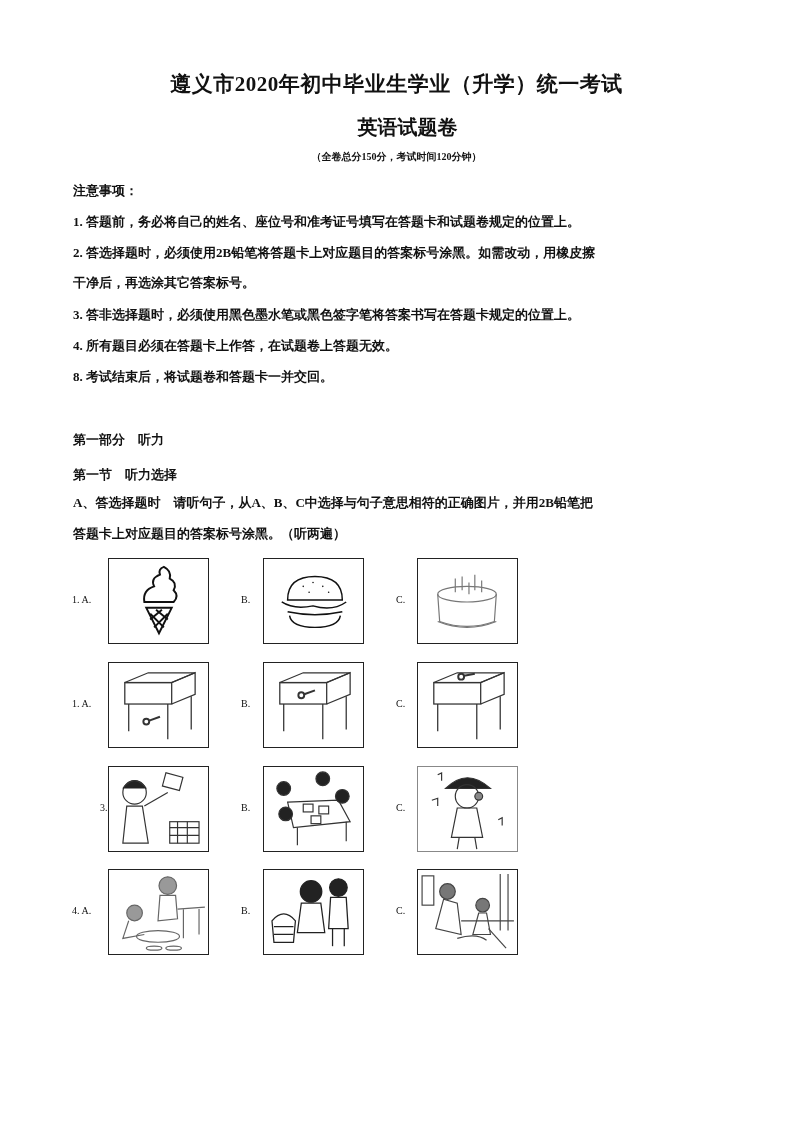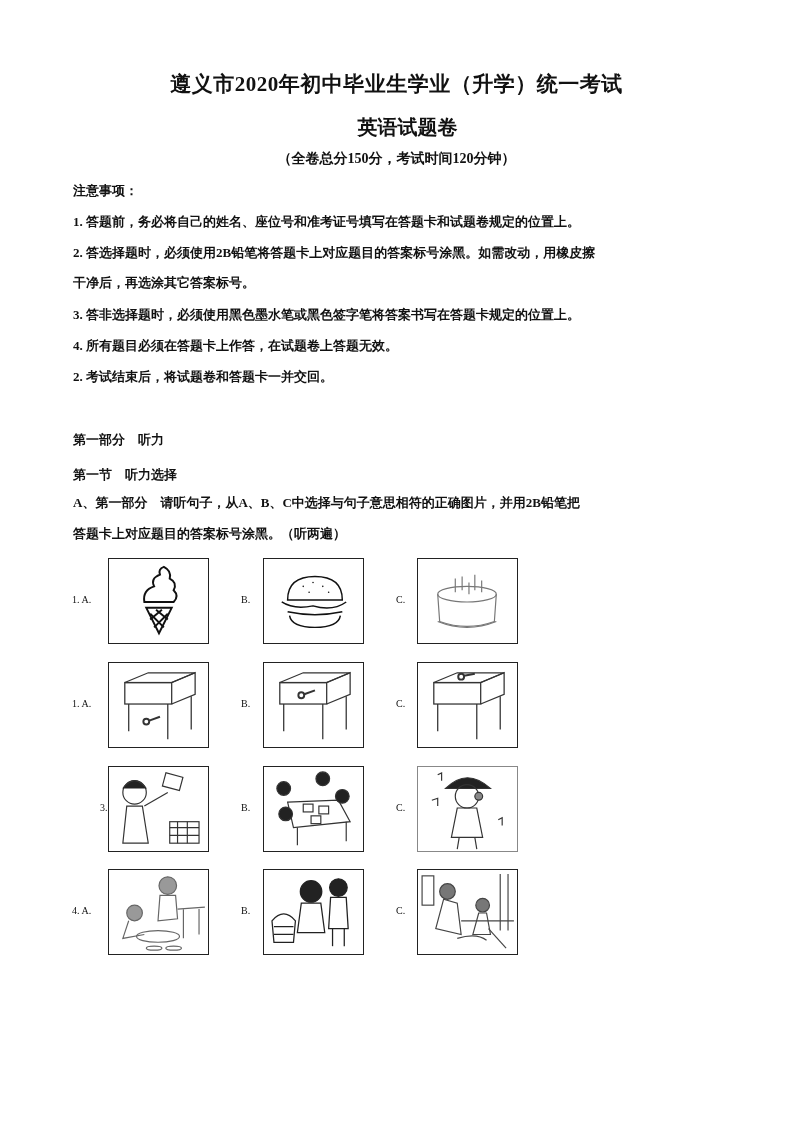--- a/index.html
+++ b/index.html
@@ -1,43 +1,43 @@
 <!DOCTYPE html>
 <html><head>
 <meta charset="utf-8">
 <style>
   html, body { margin:0; padding:0; background:#ffffff; }
   body { width:793px; height:1122px; position:relative; overflow:hidden; color:#111; font-family:"Liberation Serif","DejaVu Serif",serif; }
   .title { position:absolute; left:0; width:793px; text-align:center; font-weight:bold; }
   .t1 { top:70px; font-size:21px; letter-spacing:0.5px; }
   .t2 { top:114px; font-size:20px;padding-left:11px; }
-  .t3 { top:150px; font-size:14px; }
+  .t3 { top:150px; font-size:10px; }
   .line { position:absolute; left:73px; font-size:13px; font-weight:bold; white-space:nowrap; }
   .opt-label { position:absolute; font-size:10px; font-family:"Liberation Serif",serif; }
   .box { position:absolute; width:101px; height:86px; border:1px solid #222; background:#fff; box-sizing:border-box; overflow:hidden; }
   .box svg { width:100%; height:100%; display:block; }
 </style>
 </head>
 <body>
 
 <div class="title t1">遵义市2020年初中毕业生学业（升学）统一考试</div>
 <div class="title t2">英语试题卷</div>
 <div class="title t3">（全卷总分150分，考试时间120分钟）</div>
 
 <div class="line" style="top:182px;">注意事项：</div>
 <div class="line" style="top:213px;">1. 答题前，务必将自己的姓名、座位号和准考证号填写在答题卡和试题卷规定的位置上。</div>
 <div class="line" style="top:244px;">2. 答选择题时，必须使用2B铅笔将答题卡上对应题目的答案标号涂黑。如需改动，用橡皮擦</div>
 <div class="line" style="top:274px;">干净后，再选涂其它答案标号。</div>
 <div class="line" style="top:306px;">3. 答非选择题时，必须使用黑色墨水笔或黑色签字笔将答案书写在答题卡规定的位置上。</div>
 <div class="line" style="top:337px;text-align:right;">4. 所有题目必须在答题卡上作答，在试题卷上答题无效。</div>
-<div class="line" style="top:368px;">2. 考试结束后，将试题卷和答题卡一并交回。</div>
+<div class="line" style="top:368px;">8. 考试结束后，将试题卷和答题卡一并交回。</div>
 
 <div class="line" style="top:431px;">第一部分　听力</div>
 <div class="line" style="top:466px;">第一节　听力选择</div>
-<div class="line" style="top:494px;">A、第一部分　请听句子，从A、B、C中选择与句子意思相符的正确图片，并用2B铅笔把</div>
+<div class="line" style="top:494px;">A、答选择题时　请听句子，从A、B、C中选择与句子意思相符的正确图片，并用2B铅笔把</div>
 <div class="line" style="top:525px;">答题卡上对应题目的答案标号涂黑。（听两遍）</div>
 
 <div>
   <span class="opt-label" style="left:72px;top:594px;">1. A.</span>
   <div class="box" style="left:108px;top:558px;">
     <svg viewBox="0 0 101 86">
         <g fill="none" stroke="#111" stroke-width="2">
           <path d="M36 44 Q34 32 46 28 Q42 20 52 16 Q50 10 56 8 Q64 12 62 20 Q70 24 66 32 Q72 38 66 44 Z"></path>
           <line x1="36" y1="44" x2="66" y2="44"></line>
           <path d="M38 50 L64 50 L51 76 Z"></path>

